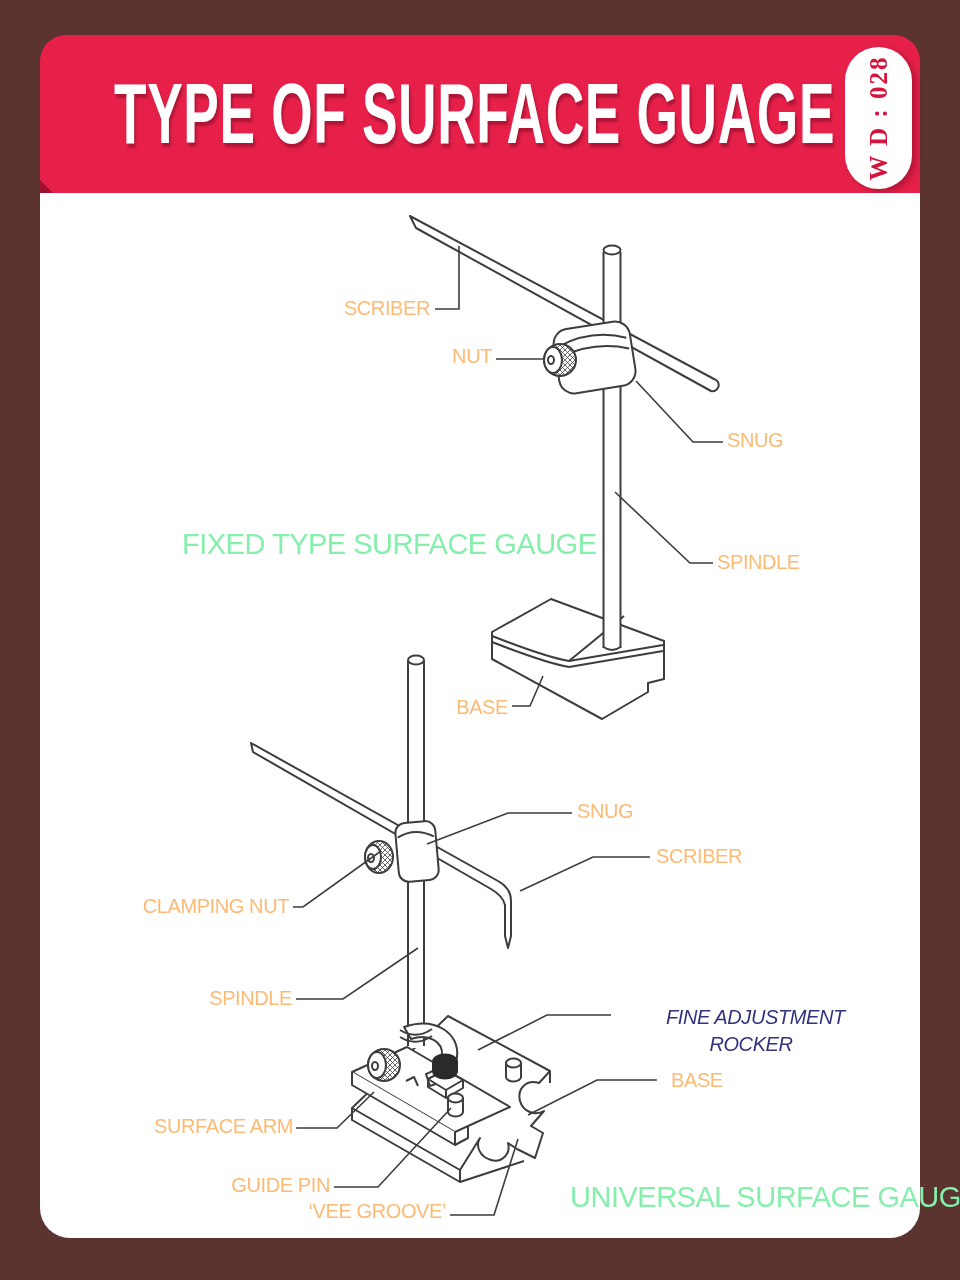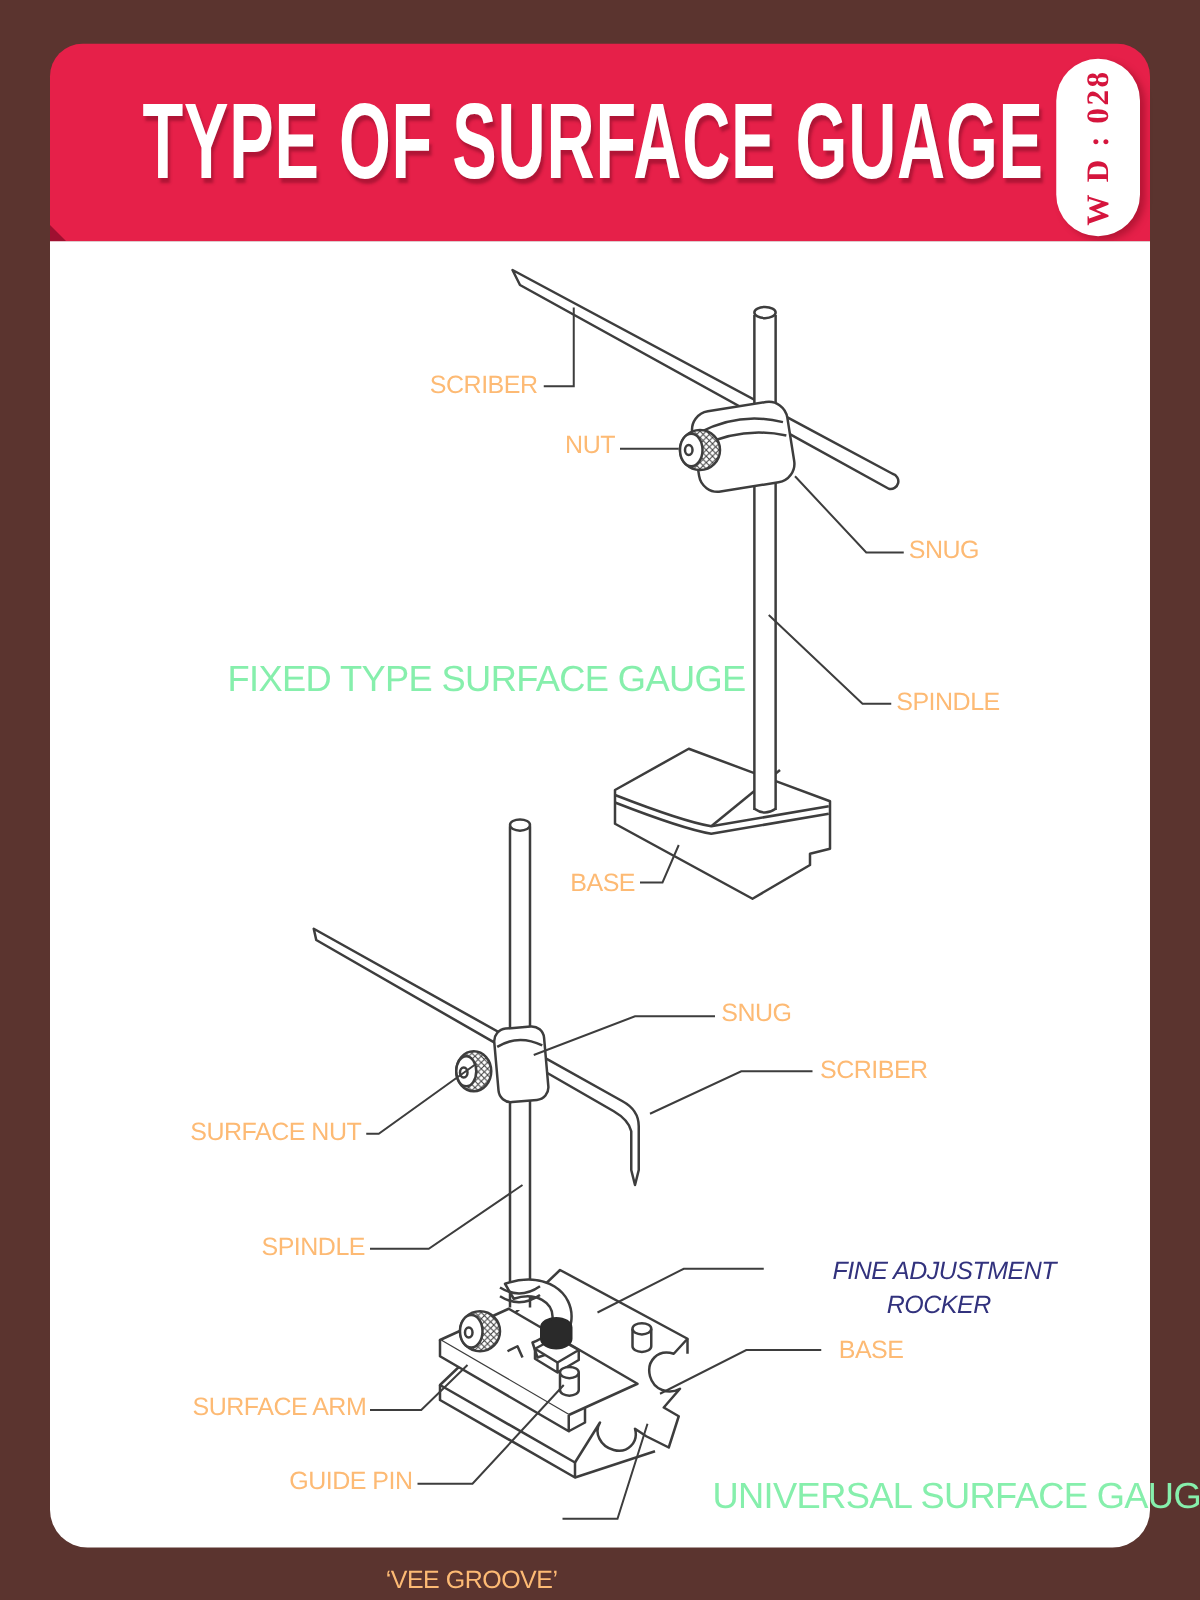--- a/index.html
+++ b/index.html
@@ -213,24 +213,24 @@
   <div class="caption" style="left:570px;top:1183px;">UNIVERSAL SURFACE GAUGE</div>
 
   <div class="lbl" style="right:530px;top:298px;">SCRIBER</div>
   <div class="lbl" style="right:468px;top:346px;">NUT</div>
   <div class="lbl" style="left:727px;top:430px;">SNUG</div>
   <div class="lbl" style="left:717px;top:552px;">SPINDLE</div>
   <div class="lbl" style="right:452px;top:697px;">BASE</div>
 
   <div class="lbl" style="left:577px;top:801px;">SNUG</div>
   <div class="lbl" style="left:656px;top:846px;">SCRIBER</div>
-  <div class="lbl" style="right:671px;top:896px;">SURFACE NUT</div>
+  <div class="lbl" style="right:671px;top:896px;">CLAMPING NUT</div>
   <div class="lbl" style="right:668px;top:988px;">SPINDLE</div>
   <div class="lbl2" style="left:666px;top:1004px;width:170px;font-style:italic;">
     <div>FINE ADJUSTMENT</div>
     <div>ROCKER</div>
   </div>
   <div class="lbl" style="left:671px;top:1070px;">BASE</div>
   <div class="lbl" style="right:667px;top:1116px;">SURFACE ARM</div>
   <div class="lbl" style="right:630px;top:1175px;text-align:right;">GUIDE PIN</div>
-  <div class="lbl" style="right:514px;top:1254px;">‘VEE GROOVE’</div>
+  <div class="lbl" style="right:514px;top:1201px;">‘VEE GROOVE’</div>
 
 </div>
 
 </body></html>

